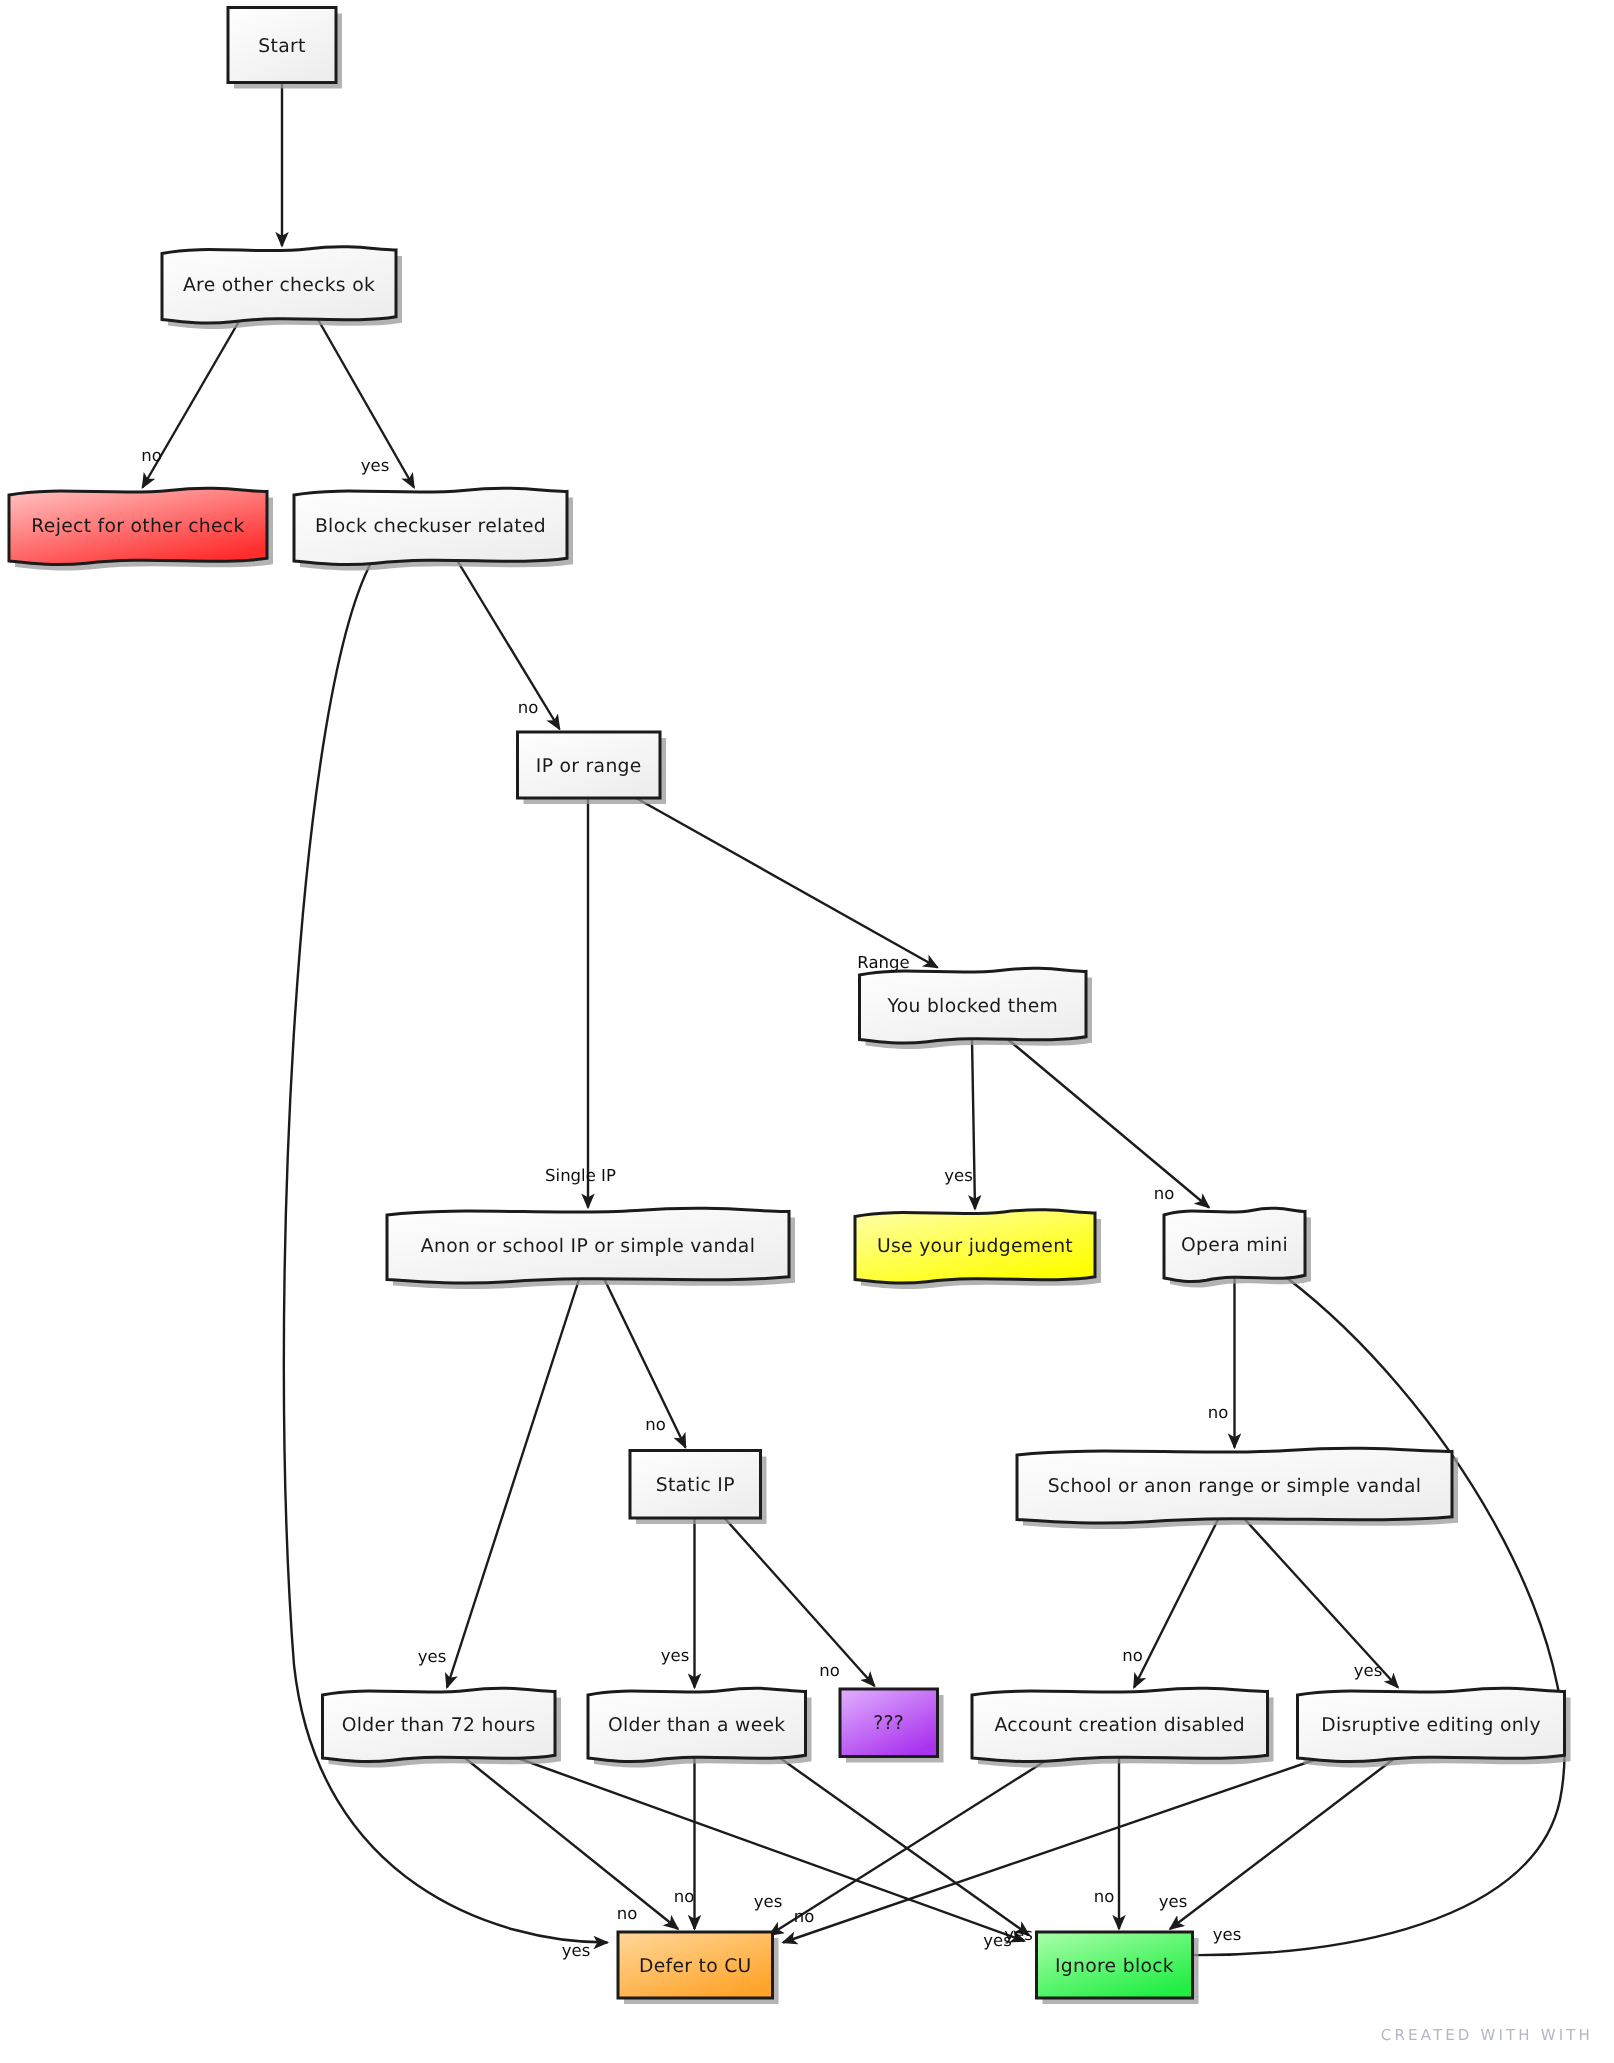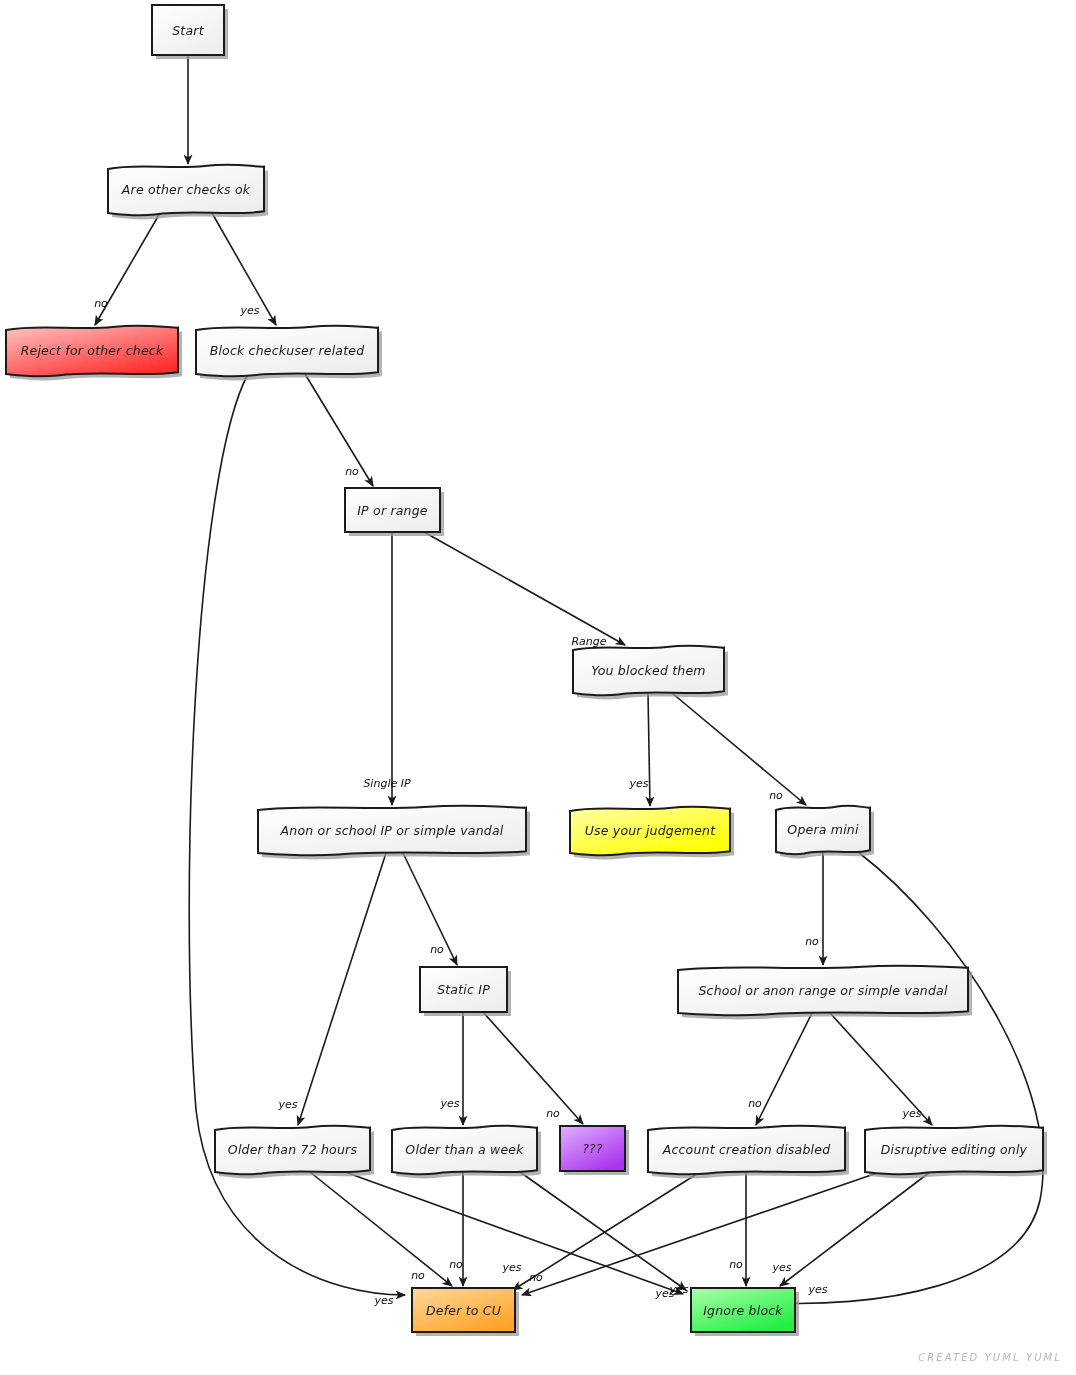--- a/index.html
+++ b/index.html
@@ -13,21 +13,20 @@
     position: relative;
     font-family: "DejaVu Sans", sans-serif;
     overflow: hidden;
   }
   #chart-root {
     position: absolute;
     left: 0;
     top: 0;
     width: 1076px;
     height: 1375px;
-    font-style: italic;
   }
   .node-label {
     font-family: "DejaVu Sans", sans-serif;
     font-size: 12.5px;
     fill: #1a1a1a;
     text-anchor: middle;
     dominant-baseline: middle;
     letter-spacing: 0.2px;
   }
   .edge-label {
@@ -282,14 +281,14 @@
         <text x="418" y="1276" class="edge-label">no</text>
         <text x="665" y="1294" class="edge-label">yes</text>
         <text x="456" y="1265" class="edge-label">no</text>
         <text x="679" y="1290" class="edge-label">yes</text>
         <text x="512" y="1268" class="edge-label">yes</text>
         <text x="736" y="1265" class="edge-label">no</text>
         <text x="536" y="1278" class="edge-label">no</text>
         <text x="782" y="1268" class="edge-label">yes</text>
       </g>
   </svg>
-  <div class="watermark">CREATED YUML YUML</div>
+  <div class="watermark">CREATED WITH WITH</div>
 </div>
 
 </body></html>

